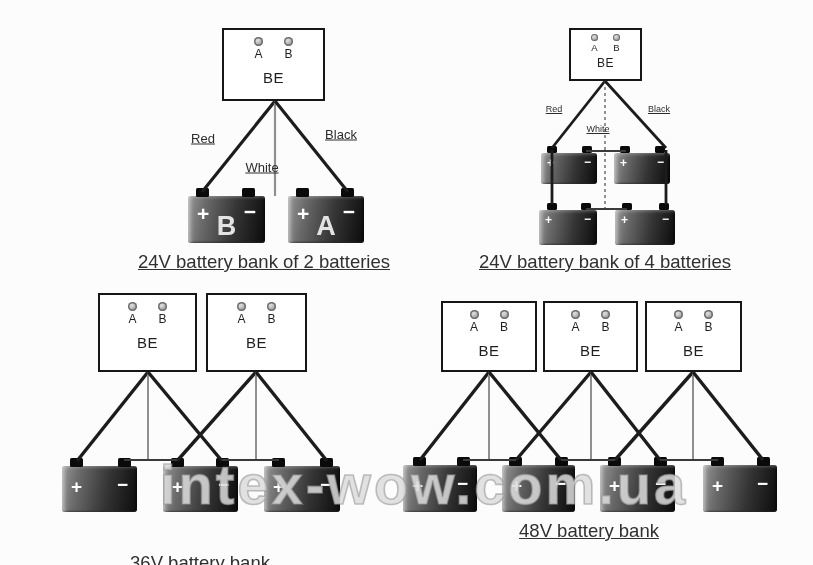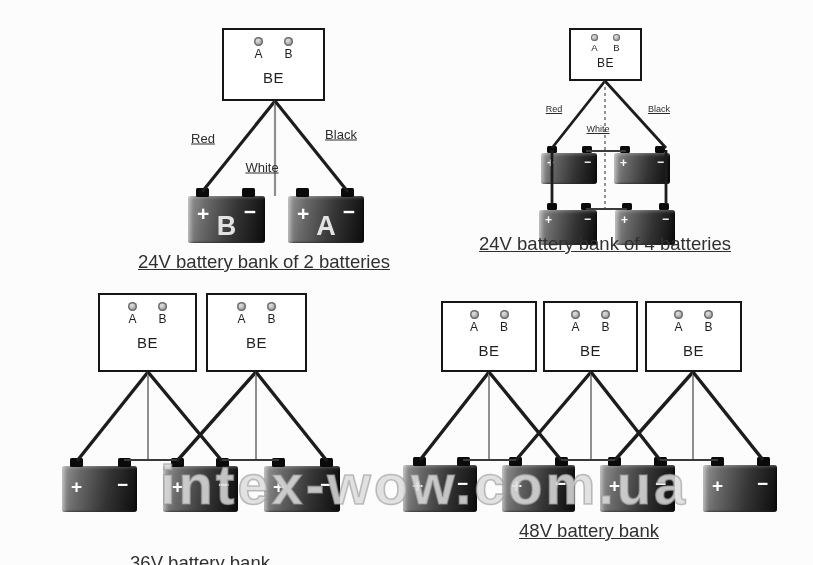--- a/index.html
+++ b/index.html
@@ -178,21 +178,21 @@
       <span class="sign-p">+</span>
       <span class="sign-m">−</span>
     </div>
     <div class="batt batt-sm z-batt" style="left:615px;top:210px;width:60px;height:35px;">
       <span class="term" style="left:7px;"></span>
       <span class="term" style="right:6px;"></span>
       <span class="sign-p">+</span>
       <span class="sign-m">−</span>
     </div>
 
-    <div class="lbl caption z-txt" style="left:605px;top:244px;">24V battery bank of 4 batteries</div>
+    <div class="lbl caption z-txt" style="left:605px;top:262px;">24V battery bank of 4 batteries</div>
   </div>
 
   <div>
     <div class="be-box z-box" style="left:98px;top:293px;width:99px;height:79px;">
       <div class="ab-row">
         <div class="ab-col">
             <span class="dot"></span>
             <span class="ab">A</span>
           </div>
         <div class="ab-col">

